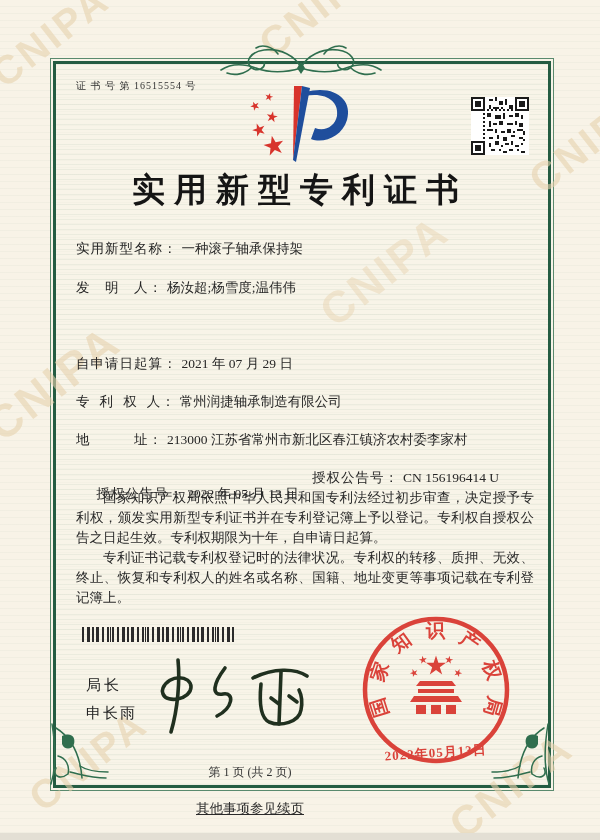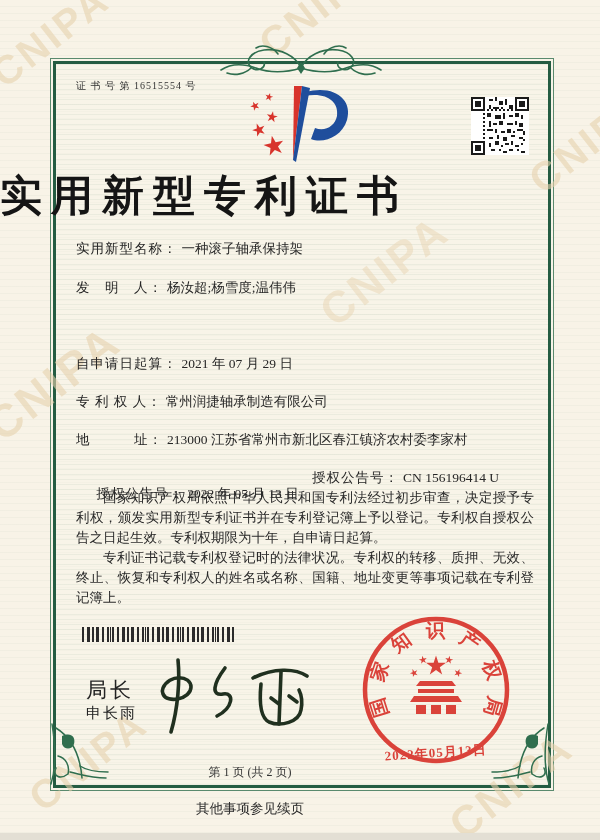--- a/index.html
+++ b/index.html
@@ -21,44 +21,44 @@
   .frame-inner{
     position:absolute;left:2px;top:2px;right:2px;bottom:2px;
     border:3px solid #245c42;
     background-image:repeating-linear-gradient(0deg, rgba(120,160,135,0.10) 0 1px, transparent 1px 5px);
   }
   .content{position:absolute;inset:0;z-index:2;}
   .cert-no{position:absolute;left:76px;top:79px;font-size:10px;letter-spacing:1px;color:#333;}
   .logo{position:absolute;left:243px;top:84px;width:116px;height:82px;}
   .qr{position:absolute;left:471px;top:97px;width:58px;height:58px;}
   .title{
-    position:absolute;left:0;right:0;top:168px;
-    font-size:42px;font-weight:bold;letter-spacing:9px;color:#151515;
+    position:absolute;left:0;right:0;top:168px;text-align:center;
+    font-size:33px;font-weight:bold;letter-spacing:9px;color:#151515;
   }
   .field-row{position:absolute;left:76px;width:462px;font-size:13.5px;white-space:pre;}
-  .flabel{letter-spacing:1px;}
+  .flabel{letter-spacing:1px;font-family:Liberation Mono, monospace;}
   .fvalue{margin-left:4px;}
   .pair2{position:absolute;left:236px;top:0;white-space:pre;}
   .paras{
     position:absolute;left:76px;top:488px;width:458px;
     font-size:13.5px;line-height:20px;text-align:justify;color:#2a2a2a;
   }
   .paras p{margin:0;text-indent:2em;}
   .barcode{
     position:absolute;left:82px;top:627px;width:152px;height:15px;
     background:
       repeating-linear-gradient(90deg,#2b2b2b 0 2px,transparent 2px 5px),
       repeating-linear-gradient(90deg,#2b2b2b 0 1px,transparent 1px 7px);
   }
-  .director-title{position:absolute;left:86px;top:676px;font-size:21px;letter-spacing:3px;color:#222;}
+  .director-title{position:absolute;left:86px;top:676px;font-size:15px;letter-spacing:3px;color:#222;}
   .director-name{position:absolute;left:86px;top:704px;font-size:15px;letter-spacing:2px;color:#222;}
   .signature{position:absolute;left:133px;top:650px;width:195px;height:92px;}
   .seal{position:absolute;left:356px;top:610px;width:160px;height:160px;}
   .page-no{position:absolute;left:250px;top:764px;transform:translateX(-50%);font-size:12px;color:#333;white-space:nowrap;}
-  .cont-note{position:absolute;left:250px;top:800px;transform:translateX(-50%);font-size:13.5px;color:#2a2a2a;white-space:nowrap;}
+  .cont-note{position:absolute;left:250px;top:800px;transform:translateX(-50%);font-size:13.5px;color:#2a2a2a;white-space:nowrap;text-decoration:underline;}
   .flourish-top{position:absolute;left:205px;top:38px;width:192px;height:44px;z-index:3;}
   .corner{position:absolute;width:72px;height:72px;z-index:3;}
   .corner.left{left:46px;top:716px;}
   .corner.right{right:46px;top:716px;transform:scaleX(-1);}
   .scan-edge{position:absolute;left:0;bottom:0;width:600px;height:7px;background:#e3dfd4;z-index:4;}
 </style>
 </head>
 <body>
 
 <div id="page">

